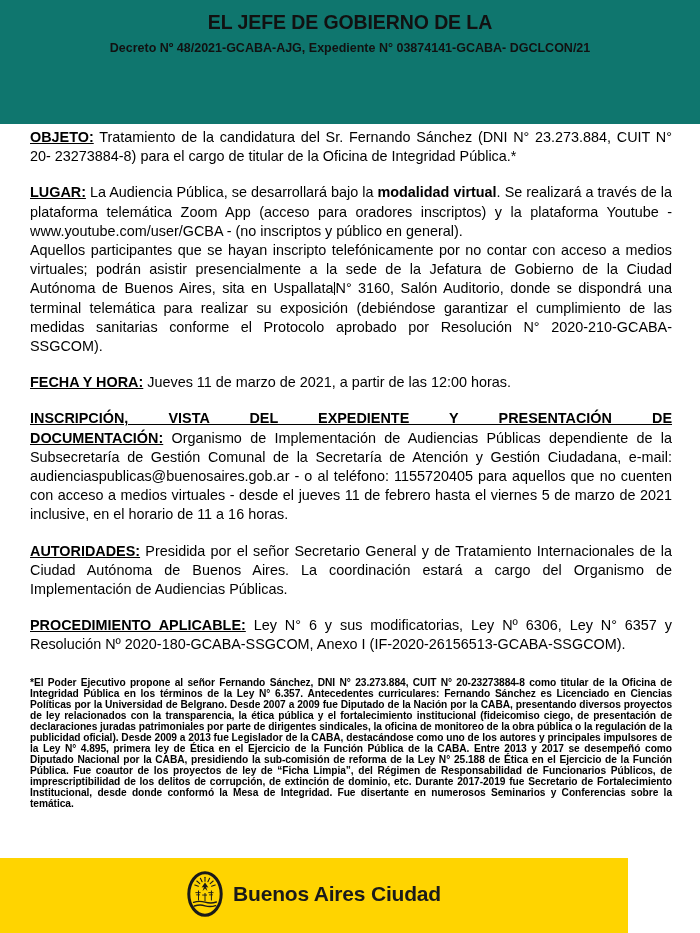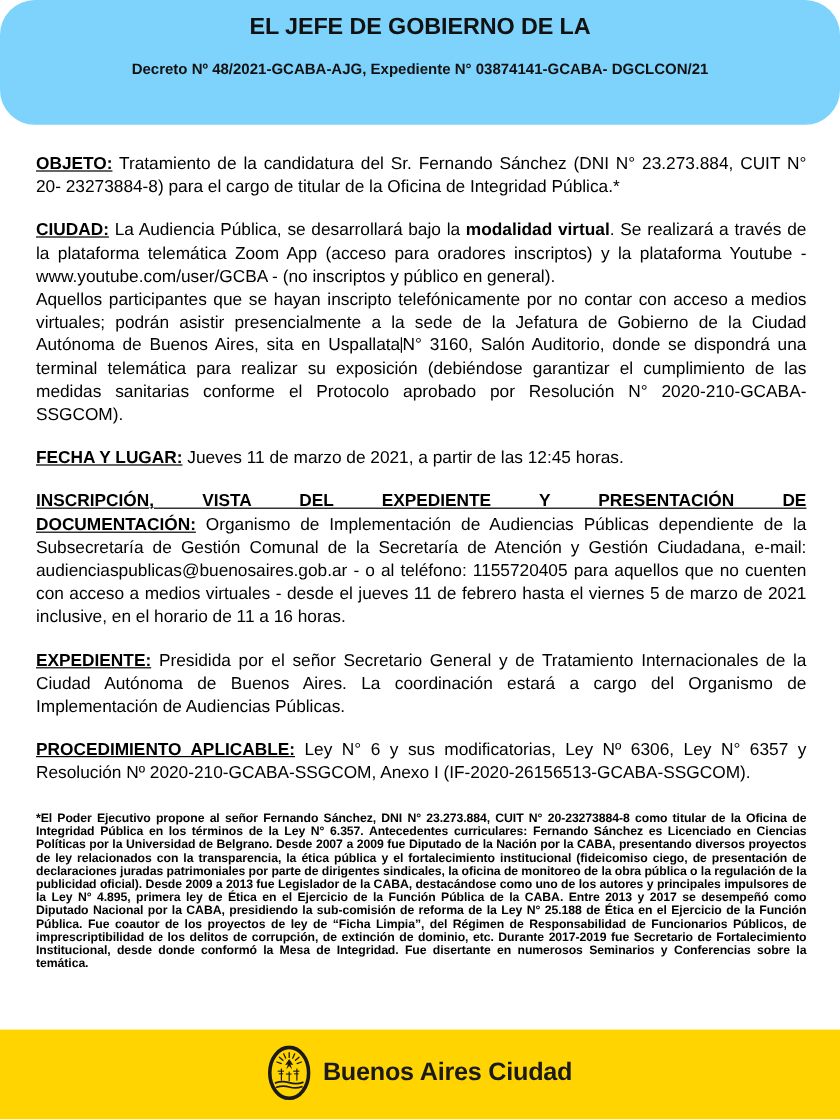--- a/index.html
+++ b/index.html
@@ -13,46 +13,45 @@
     position: relative;
     width: 700px; height: 933px;
     background: #ffffff;
     overflow: hidden;
   }
 
   
   #header-band {
     position: absolute;
     top: 0; left: 0;
-    width: 700px; height: 104px;
-    background: #7dd3fc;
+    width: 700px; height: 124px;
+    background: #0f766e;
     padding-top: 10px;
     text-align: center;
-    border-radius: 29px;
   }
   .hdr-line1, .hdr-line2 {
     font-size: 19.5px;
     font-weight: bold;
     color: #111111;
     line-height: 25px;
     letter-spacing: -0.1px;
   }
   .hdr-line3 {
     font-size: 16px;
     font-weight: bold;
     color: #111111;
     line-height: 22px;
     margin-top: 1px;
   }
   .hdr-line4 {
     font-size: 12.5px;
     font-weight: bold;
     color: #111111;
     line-height: 19px;
-    margin-top: 14px;
+    margin-top: 4px;
   }
 
   
   #body-area {
     position: absolute;
     top: 104px; left: 0;
     width: 700px;
     padding: 24px 28px 0 30px;
   }
   .para {
@@ -94,21 +93,21 @@
     color: #000000;
     text-align: justify;
     margin-top: 22px;
     letter-spacing: -0.05px;
   }
 
   
   #footer-band {
     position: absolute;
     left: 0; bottom: 0;
-    width: 700px; height: 75px;
+    width: 628px; height: 75px;
     background: #FFD400;
     display: flex;
     align-items: center;
     justify-content: center;
   }
   #logo-lockup {
     display: flex;
     align-items: center;
     gap: 10px;
     transform: translateY(-2px);
@@ -131,40 +130,40 @@
     <div class="hdr-line4">Decreto Nº 48/2021-GCABA-AJG,  Expediente N° 03874141-GCABA- DGCLCON/21</div>
   </div>
 
   <div id="body-area">
 
     <p class="para gap-after">
       <span class="lbl">OBJETO:</span><span> Tratamiento de la candidatura del Sr. Fernando Sánchez (DNI N° 23.273.884, CUIT N° 20- 23273884-8) para el cargo de titular de la Oficina de Integridad Pública.*</span>
     </p>
 
     <p class="para">
-      <span class="lbl">CIUDAD:</span><span> La Audiencia Pública, se desarrollará bajo la </span><span class="bold">modalidad virtual</span><span>. Se realizará a través de la plataforma telemática Zoom App (acceso para oradores inscriptos) y la plataforma Youtube - www.youtube.com/user/GCBA - (no inscriptos y público en general).</span>
+      <span class="lbl">LUGAR:</span><span> La Audiencia Pública, se desarrollará bajo la </span><span class="bold">modalidad virtual</span><span>. Se realizará a través de la plataforma telemática Zoom App (acceso para oradores inscriptos) y la plataforma Youtube - www.youtube.com/user/GCBA - (no inscriptos y público en general).</span>
     </p>
     <p class="para gap-big">
       <span>Aquellos participantes que se hayan inscripto telefónicamente por no contar con acceso a medios virtuales; podrán asistir presencialmente a la sede de la Jefatura de Gobierno de la Ciudad Autónoma de Buenos Aires, sita en Uspallata</span><span class="caret"></span><span>N° 3160, Salón Auditorio, donde se dispondrá una terminal telemática para realizar su exposición (debiéndose garantizar el cumplimiento de las medidas sanitarias conforme el Protocolo aprobado por Resolución N° 2020-210-GCABA-SSGCOM).</span>
     </p>
 
     <p class="para gap-after">
-      <span class="lbl">FECHA Y LUGAR:</span><span> Jueves 11 de marzo de 2021, a partir de las 12:45 horas.</span>
+      <span class="lbl">FECHA Y HORA:</span><span> Jueves 11 de marzo de 2021, a partir de las 12:00 horas.</span>
     </p>
 
     <p class="para gap-after">
       <span class="heading-just">INSCRIPCIÓN, VISTA DEL EXPEDIENTE Y PRESENTACIÓN DE</span><span class="lbl">DOCUMENTACIÓN:</span><span> Organismo de Implementación de Audiencias Públicas dependiente de la Subsecretaría de Gestión Comunal de la Secretaría de Atención y Gestión Ciudadana, e-mail: audienciaspublicas@buenosaires.gob.ar - o al teléfono: 1155720405 para aquellos que no cuenten con acceso a medios virtuales - desde el jueves 11 de febrero hasta el viernes 5 de marzo de 2021 inclusive, en el horario de 11 a 16 horas.</span>
     </p>
 
     <p class="para gap-after">
-      <span class="lbl">EXPEDIENTE:</span><span> Presidida por el señor Secretario General y de Tratamiento Internacionales de la Ciudad Autónoma de Buenos Aires. La coordinación estará a cargo del Organismo de Implementación de Audiencias Públicas.</span>
+      <span class="lbl">AUTORIDADES:</span><span> Presidida por el señor Secretario General y de Tratamiento Internacionales de la Ciudad Autónoma de Buenos Aires. La coordinación estará a cargo del Organismo de Implementación de Audiencias Públicas.</span>
     </p>
 
     <p class="para">
-      <span class="lbl">PROCEDIMIENTO APLICABLE:</span><span> Ley N° 6 y sus modificatorias, Ley Nº 6306, Ley N° 6357 y Resolución Nº 2020-210-GCABA-SSGCOM, Anexo I (IF-2020-26156513-GCABA-SSGCOM).</span>
+      <span class="lbl">PROCEDIMIENTO APLICABLE:</span><span> Ley N° 6 y sus modificatorias, Ley Nº 6306, Ley N° 6357 y Resolución Nº 2020-180-GCABA-SSGCOM, Anexo I (IF-2020-26156513-GCABA-SSGCOM).</span>
     </p>
 
     <p id="footnote">*El Poder Ejecutivo propone al señor Fernando Sánchez, DNI N° 23.273.884, CUIT N° 20-23273884-8 como titular de la Oficina de Integridad Pública en los términos de la Ley N° 6.357. Antecedentes curriculares: Fernando Sánchez es Licenciado en Ciencias Políticas por la Universidad de Belgrano. Desde 2007 a 2009 fue Diputado de la Nación por la CABA, presentando diversos proyectos de ley relacionados con la transparencia, la ética pública y el fortalecimiento institucional (fideicomiso ciego, de presentación de declaraciones juradas patrimoniales por parte de dirigentes sindicales, la oficina de monitoreo de la obra pública o la regulación de la publicidad oficial). Desde 2009 a 2013 fue Legislador de la CABA, destacándose como uno de los autores y principales impulsores de la Ley N° 4.895, primera ley de Ética en el Ejercicio de la Función Pública de la CABA. Entre 2013 y 2017 se desempeñó como Diputado Nacional por la CABA, presidiendo la sub-comisión de reforma de la Ley N° 25.188 de Ética en el Ejercicio de la Función Pública. Fue coautor de los proyectos de ley de “Ficha Limpia”, del Régimen de Responsabilidad de Funcionarios Públicos, de imprescriptibilidad de los delitos de corrupción, de extinción de dominio, etc. Durante 2017-2019 fue Secretario de Fortalecimiento Institucional, desde donde conformó la Mesa de Integridad. Fue disertante en numerosos Seminarios y Conferencias sobre la temática.</p>
   </div>
 
   <div id="footer-band">
     <div id="logo-lockup">
       <svg id="logo-mark" width="36" height="46" viewBox="0 0 36 46">
         <ellipse cx="18" cy="23" rx="16.2" ry="21.2" fill="#FFD400" stroke="#1a1a1a" stroke-width="3"></ellipse>
 

